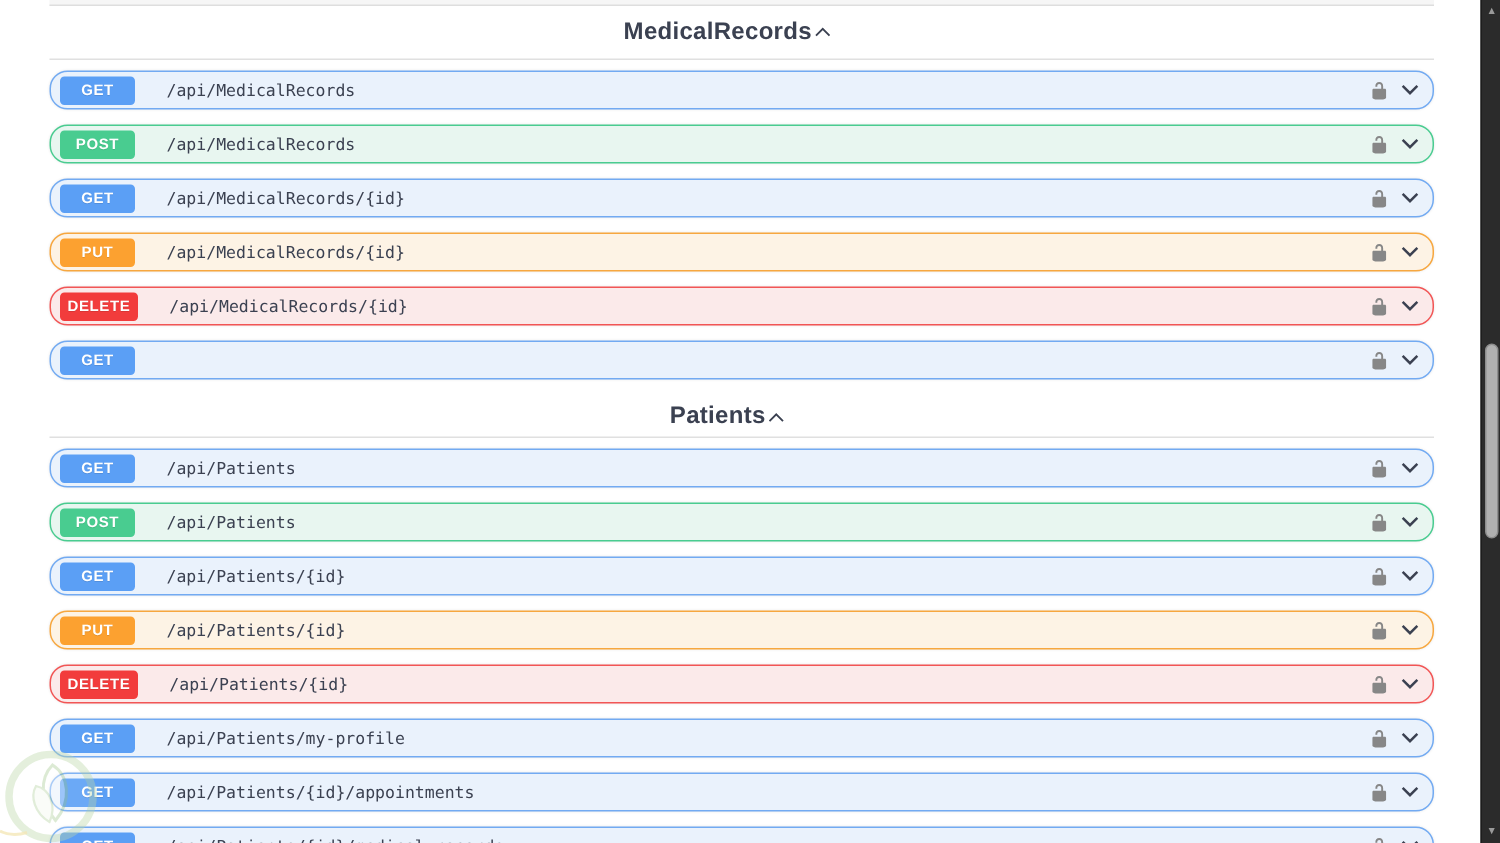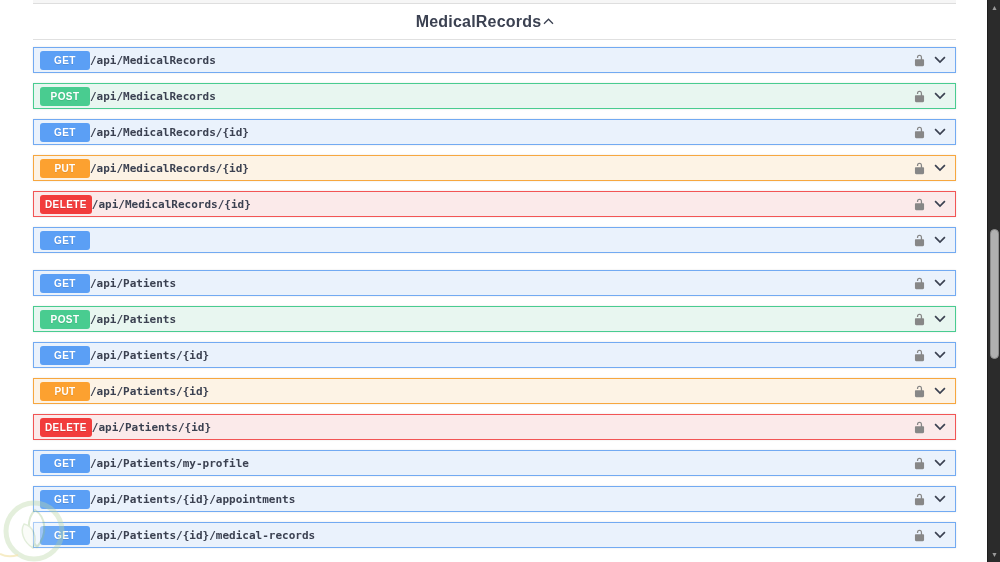--- a/index.html
+++ b/index.html
@@ -12,28 +12,28 @@
 
   .section-header { display:flex; align-items:center; justify-content:center;
                     border-bottom:1px solid #e0e0e0; padding-right:17px; cursor:pointer; }
   .opblock-section:first-of-type .section-header { height:36px; }
   .opblock-section + .opblock-section .section-header { height:27px; margin-top:12px; }
   .section-title { font-size:16px; font-weight:bold; color:#3b4151; letter-spacing:.2px; }
   .collapse-icon svg { display:block; }
 
   .rows { padding-top:7px; }
   .opblock { display:flex; align-items:center; height:26px; margin-bottom:10px;
-             border:1px solid; border-radius:0; box-shadow:0 0 2px rgba(0,0,0,.10);
+             border:1px solid; border-radius:12px; box-shadow:0 0 2px rgba(0,0,0,.10);
              cursor:pointer; }
   .method-badge { display:inline-block; min-width:50px; height:19px; line-height:19px;
                   margin-left:6px; padding:0 5px; border-radius:3px; text-align:center;
                   font-size:10px; font-weight:bold; color:#ffffff; letter-spacing:.4px;
                   text-shadow:0 1px 0 rgba(0,0,0,.1); }
-  .endpoint-path { margin-left:0; font-family:"DejaVu Sans Mono", monospace;
-                   font-size:11px; font-weight:bold; color:#3b4151; }
+  .endpoint-path { margin-left:21px; font-family:"DejaVu Sans Mono", monospace;
+                   font-size:11px; font-weight:normal; color:#3b4151; }
   .row-right { margin-left:auto; display:flex; align-items:center; gap:7px; padding-right:8px; }
   .lock svg, .arrow svg { display:block; }
 
   
   .watermark { position:absolute; left:-6px; top:496px; width:84px; height:70px;
                opacity:.40; pointer-events:none; z-index:5; }
 
   
   .scrollbar { position:absolute; right:0; top:0; width:13px; height:562px;
                background:#2b2b2b; border-left:1px solid #1d1d1d; z-index:10; }
@@ -157,20 +157,28 @@
         <svg width="14" height="12" viewBox="0 0 20 16">
           <path d="M3 4 L10 11 L17 4" fill="none" stroke="#3b4151" stroke-width="2.4"></path>
         </svg>
       </span>
     </span>
   </div>
 </div>
   </section>
 
   <section class="opblock-section">
+    <div class="section-header">
+      <h3 class="section-title">Patients</h3>
+      <span class="collapse-icon">
+        <svg width="15" height="15" viewBox="0 0 20 20">
+          <path d="M4 13 L10 7 L16 13" fill="none" stroke="#3b4151" stroke-width="1.7"></path>
+        </svg>
+      </span>
+    </div>
     <div class="rows">
   <div class="opblock" style="background: rgb(234, 242, 252); border-color: rgb(114, 170, 242);">
     <span class="method-badge" style="background: rgb(91, 159, 245);">GET</span>
     <span class="endpoint-path">/api/Patients</span>
     <span class="row-right">
       <span class="lock">
         <svg width="13" height="15" viewBox="0 0 20 22">
           <path fill="#878787" d="M15.8 9H14V6.6C14 3.7 12.67 2 10 2 7.33 2 6 3.7 6 6.6V7h2v-.8C8 4.75 8.8 4 10 4s2 .75 2 2.2V9H4c-.55 0-1 .65-1 1.2V18c0 .55.43 1.14.95 1.3l1.2.39c.52.17 1.4.31 1.96.31h5.79c.55 0 1.43-.14 1.96-.31l1.2-.39c.52-.16.95-.75.95-1.3v-7.8c0-.55-.45-1.2-1.21-1.2z"></path>
         </svg>
       </span>

